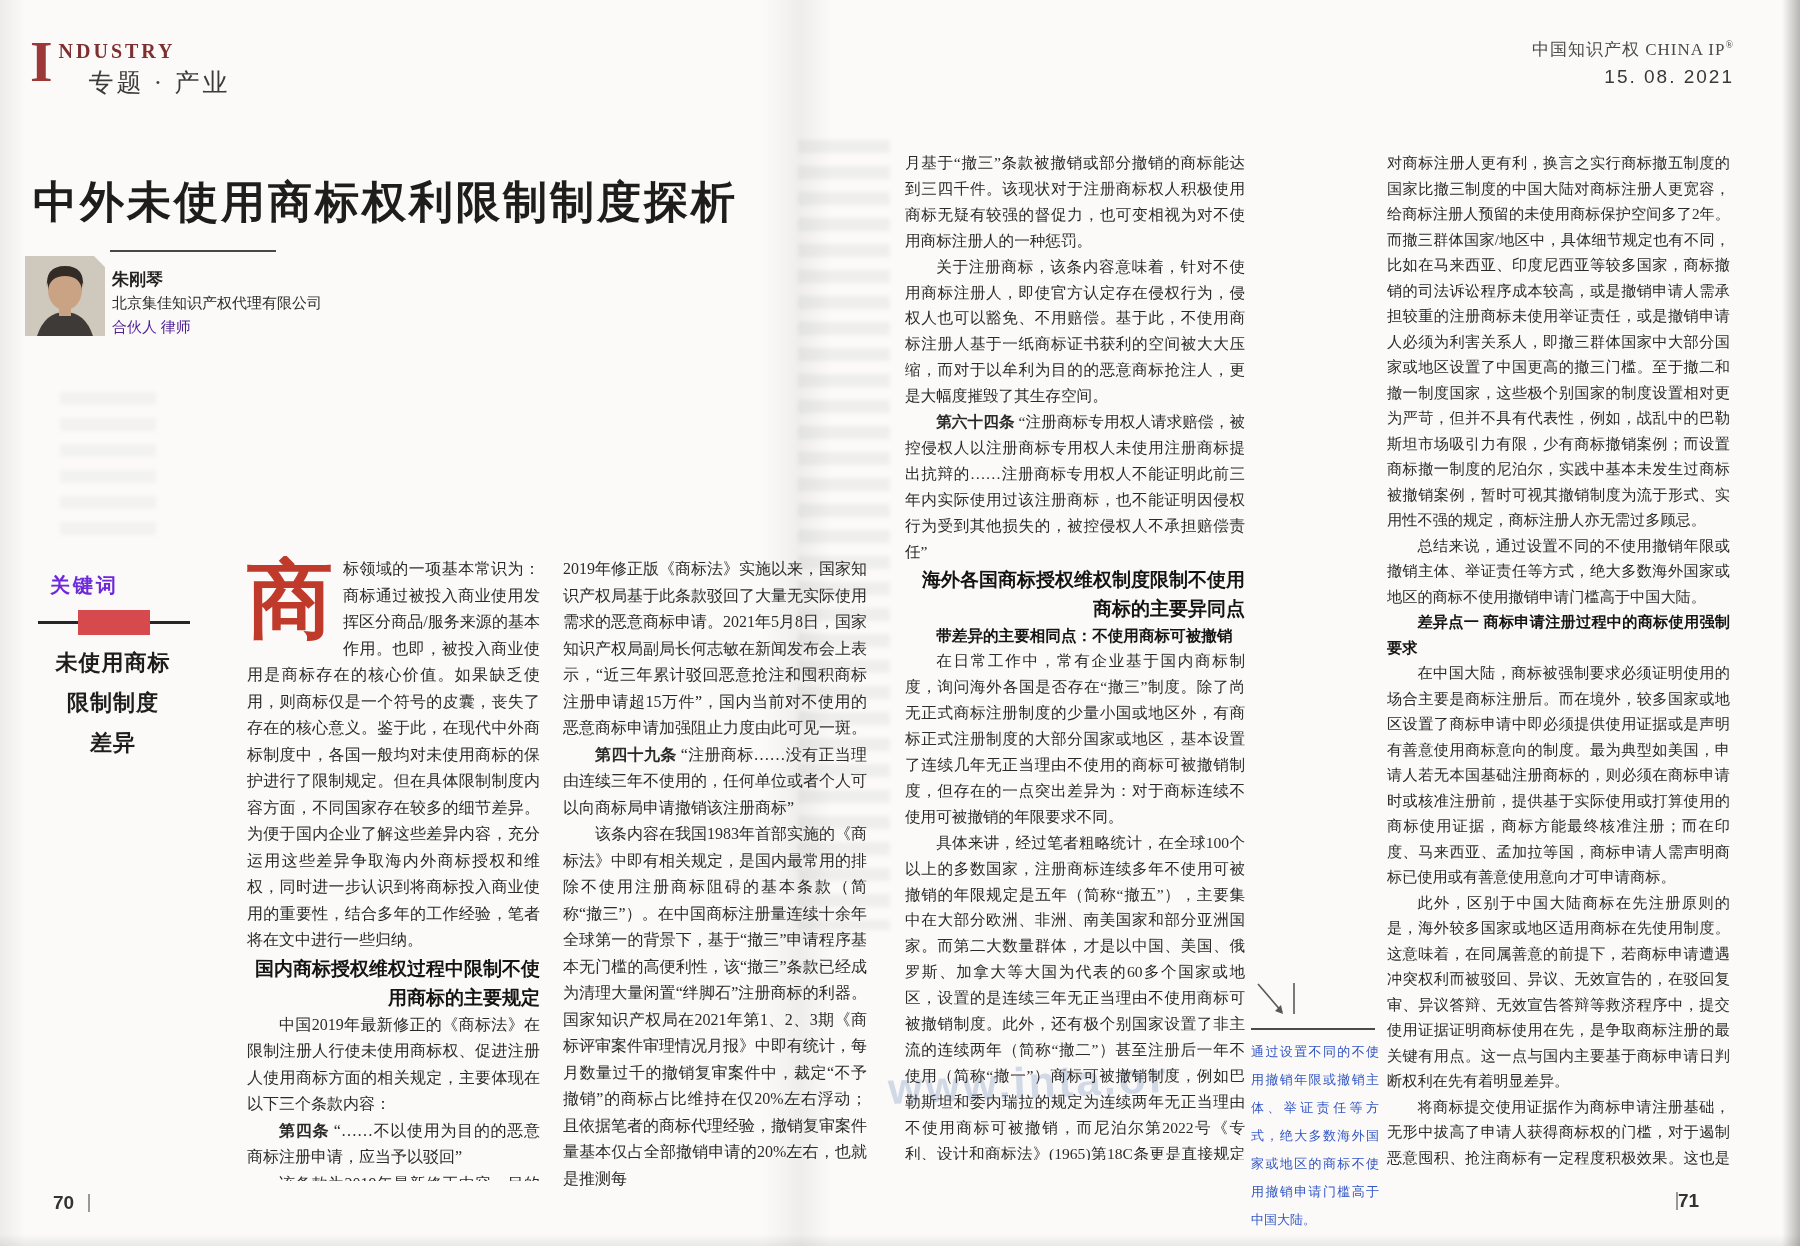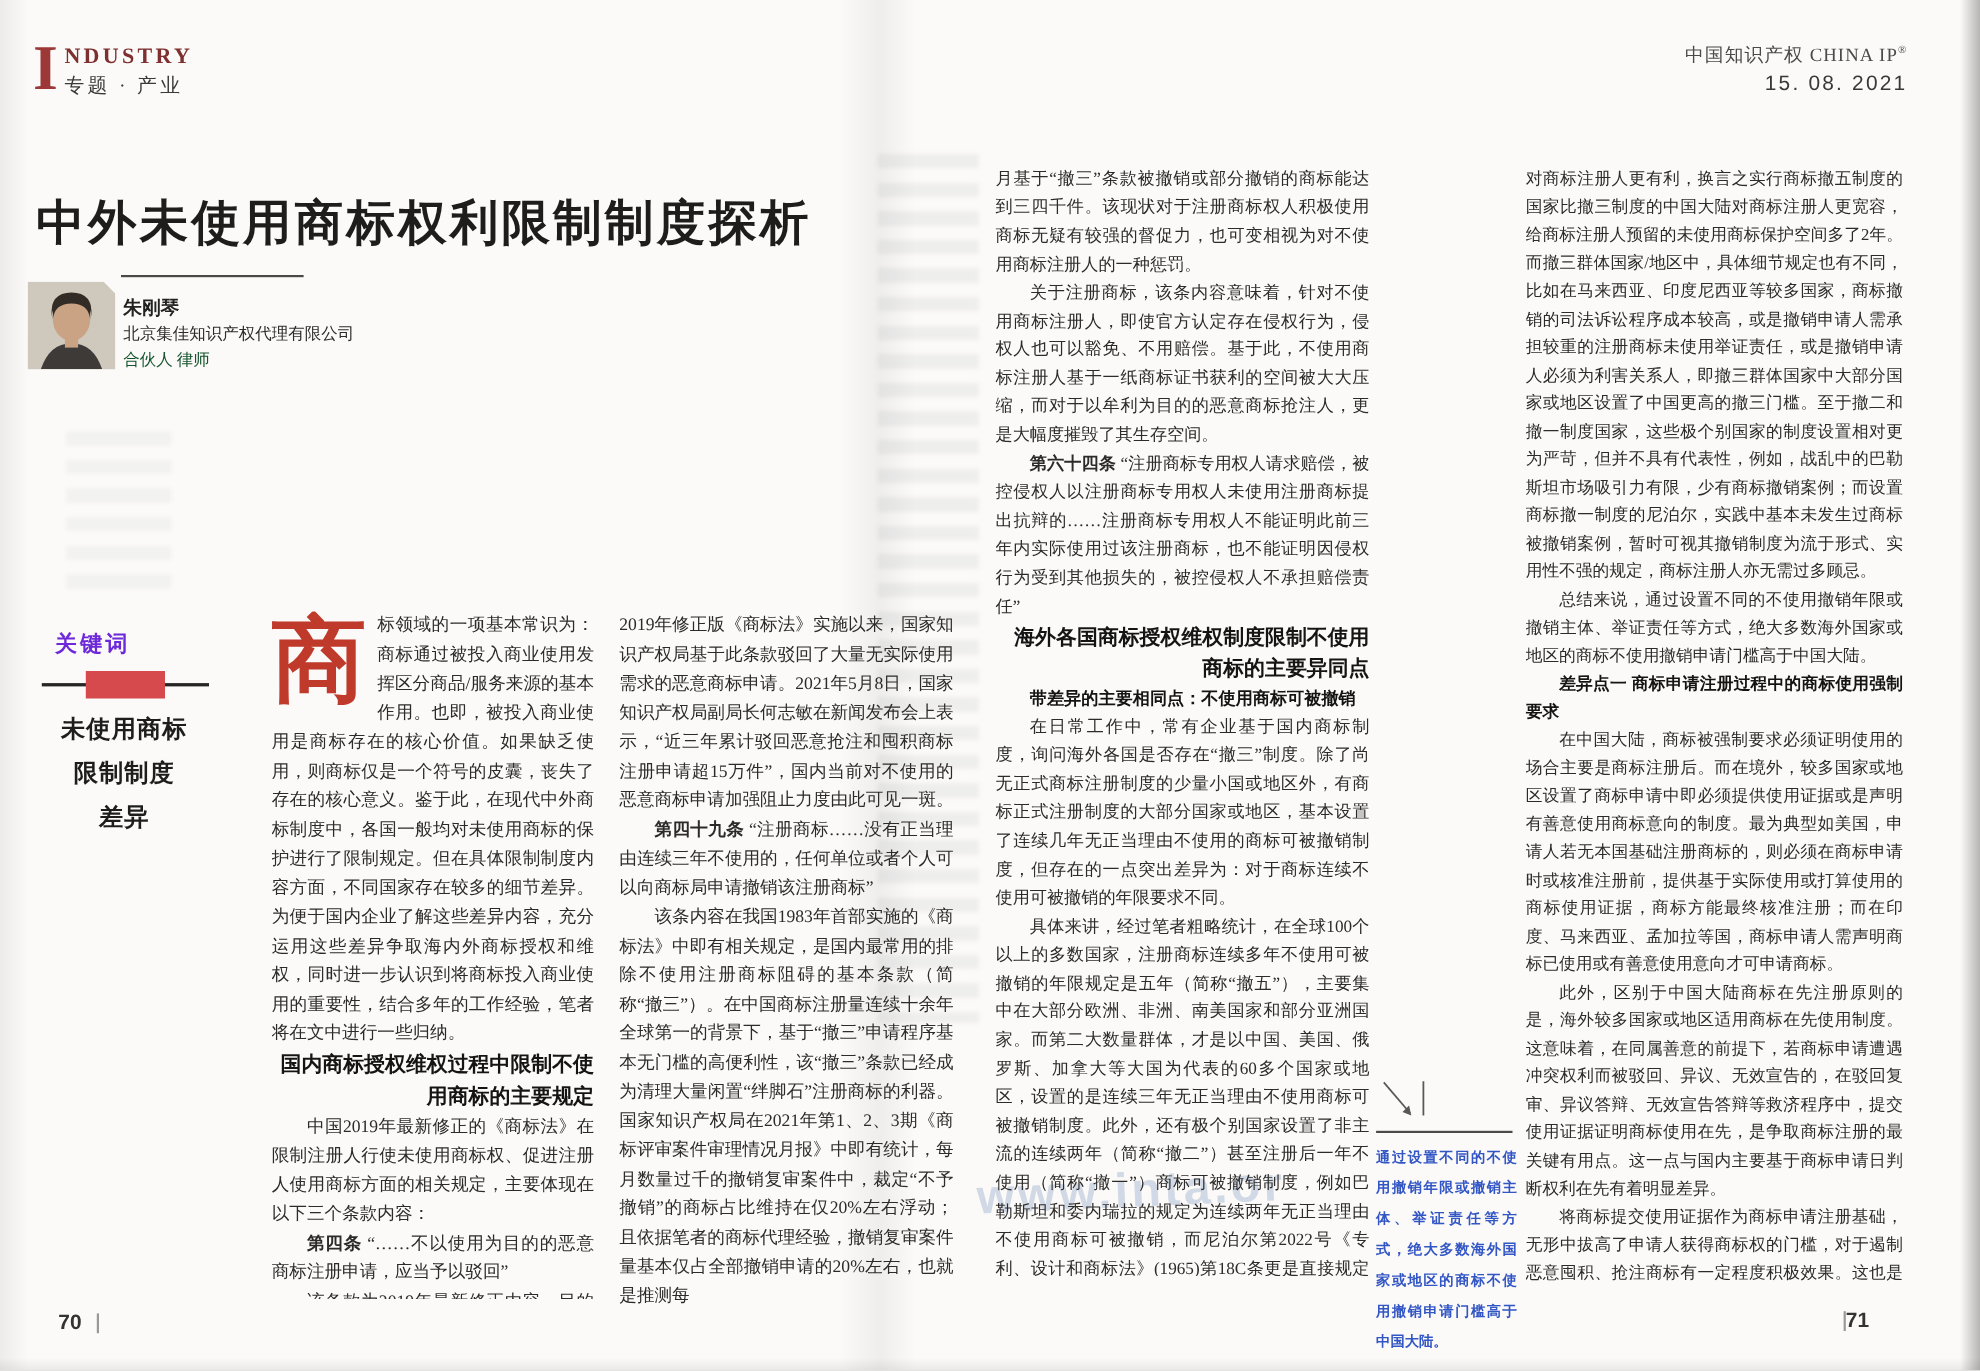--- a/index.html
+++ b/index.html
@@ -12,54 +12,54 @@
   .edge-right{left:1782px;top:0;width:18px;height:1246px;background:linear-gradient(90deg,rgba(0,0,0,0),rgba(0,0,0,.28));}
   .edge-bottom{left:0;top:1234px;width:1800px;height:12px;background:linear-gradient(180deg,rgba(0,0,0,0),rgba(0,0,0,.07));}
   .ghost{background:repeating-linear-gradient(180deg,rgba(80,85,100,.07) 0 13px,rgba(0,0,0,0) 13px 26px);filter:blur(2px);}
   .watermark{font-family:"Liberation Sans",sans-serif;font-weight:700;font-size:44px;letter-spacing:3px;
              color:rgba(140,162,198,.38);transform:rotate(-2.5deg);}
   
   .brand{left:30px;top:36px;display:flex;align-items:flex-start;}
   .brand-i{font-family:"Liberation Serif",serif;font-size:58px;line-height:52px;font-weight:700;color:#9c3838;}
   .brand-right{margin-left:6px;padding-top:4px;}
   .brand-en{display:block;font-family:"Liberation Serif",serif;font-size:20px;letter-spacing:3px;color:#7e2f2f;font-weight:700;}
-  .brand-cn{display:block;font-size:18px;letter-spacing:3px;color:#3c3a38;margin-top:3px;}
+  .brand-cn{display:block;font-size:25px;letter-spacing:3px;color:#3c3a38;margin-top:3px;margin-left:30px;}
   .masthead{right:66px;top:38px;text-align:right;color:#4c4a48;}
   .masthead .mag{font-size:17px;letter-spacing:1px;}
   .masthead .mag sup{font-size:10px;}
   .masthead .date{font-size:19px;margin-top:5px;letter-spacing:2px;color:#3a3836;font-family:"Liberation Sans",sans-serif;}
   
   .title{left:33px;top:173px;font-family:"Liberation Sans",sans-serif;font-weight:700;font-size:44px;
          letter-spacing:3px;color:#1f1d1b;}
   .author-rule{left:110px;top:250px;width:166px;height:2px;background:#4a4846;}
   .photo{left:25px;top:256px;width:80px;height:80px;background:linear-gradient(180deg,#d8d2c8,#c4beb2);
          clip-path:polygon(0 0,86% 0,100% 14%,100% 100%,0 100%);overflow:hidden;}
   .author-name{left:112px;top:268px;font-size:17px;font-weight:700;color:#222;}
   .author-co{left:112px;top:294px;font-size:15px;color:#2e2c2a;}
-  .author-role{left:112px;top:318px;font-size:15px;color:#14532d;text-align:center;}
+  .author-role{left:112px;top:318px;font-size:15px;color:#4c1d95;text-align:center;}
   
   .kw-label{left:50px;top:572px;font-size:20px;font-weight:700;letter-spacing:3px;color:#6d28d9;}
   .kw-rule{left:38px;top:621px;width:152px;height:3px;background:#262626;}
   .kw-red{left:78px;top:610px;width:72px;height:25px;background:#d6494d;}
   .kw-item{left:30px;width:166px;text-align:center;font-size:22px;font-weight:700;color:#1d1d1d;letter-spacing:1px;}
   
   .col{text-align:justify;color:#2d2b29;}
   .col p{margin:0;}
   .c12{font-size:16px;line-height:26.5px;}
   .c3{font-size:15.6px;line-height:25.9px;}
   .c4{font-size:15.2px;line-height:25.5px;}
   .indent{text-indent:2em;}
   .h3{font-family:"Liberation Sans",sans-serif;font-weight:700;color:#141414;font-size:19px;line-height:29px;
       margin:14px 0 10px;text-align:right;}
   .sub{font-family:"Liberation Sans",sans-serif;font-weight:700;color:#141414;}
   .dropcap{float:left;font-size:86px;line-height:76px;font-weight:700;color:#c03a2c;margin:6px 10px 0 0;
            font-family:"Liberation Serif",serif;}
   
   .pq-rule{left:1251px;top:1028px;width:124px;height:2px;background:#4c4a48;}
-  .pull-quote{left:1251px;top:1038px;width:128px;font-family:"Liberation Sans",sans-serif;font-weight:700;
+  .pull-quote{left:1251px;top:1038px;width:128px;font-family:"Liberation Sans",sans-serif;font-weight:400;
               font-size:13px;line-height:28px;text-align:justify;}
   
   .pageno{font-family:"Liberation Sans",sans-serif;font-size:19px;font-weight:700;color:#333;}
   .pbar{width:2px;height:18px;background:#9a9896;display:inline-block;}
   .foot-l{left:53px;top:1192px;display:flex;align-items:center;gap:14px;}
   .foot-r{left:1676px;top:1190px;display:flex;align-items:center;gap:0;}
 </style>
 </head>
 <body>
 

